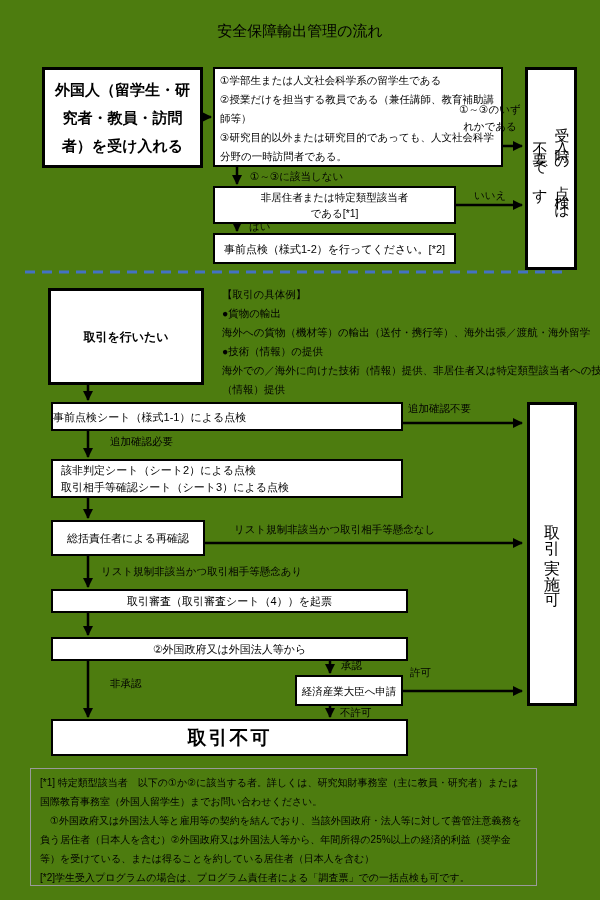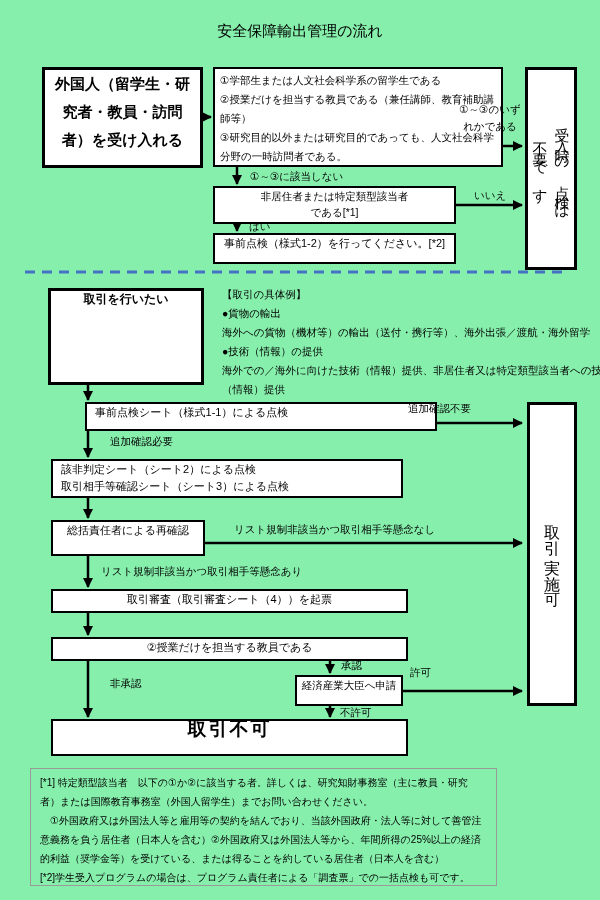--- a/index.html
+++ b/index.html
@@ -1,40 +1,40 @@
 <!DOCTYPE html>
 <html lang="ja"><head>
 <meta charset="utf-8">
 <style>
   html,body{margin:0;padding:0;background:#fff;}
   #page{
-    position:relative;width:600px;height:900px;background:#86efac;
+    position:relative;width:600px;height:900px;background:#4d7c0f;
     font-family:"Liberation Sans","DejaVu Sans",sans-serif;color:#000;
     overflow:hidden;
   }
   .box{
     position:absolute;border:2px solid #000;background:#fff;box-sizing:border-box;
-    display:flex;align-items:flex-start;justify-content:center;text-align:center;
+    display:flex;align-items:center;justify-content:center;text-align:center;
     font-size:11px;line-height:16px;
   }
   .box.thick{border-width:3px;}
   .box.leftalign{justify-content:flex-start;text-align:left;}
   .pre{white-space:pre-line;}
   .lbl{position:absolute;font-size:10.5px;white-space:nowrap;line-height:15px;}
   .lbl.center{text-align:center;white-space:normal;}
   .vtext{
     writing-mode:vertical-rl;white-space:pre-line;text-align:center;
     height:100%;
   }
   #title{position:absolute;top:22px;left:0;width:100%;text-align:center;font-size:15px;}
   #connectors{position:absolute;left:0;top:0;pointer-events:none;}
   #examples{position:absolute;left:222px;top:285px;width:402px;font-size:10.5px;line-height:19px;}
   #examples div{margin:0;}
   #footnote-box{
-    position:absolute;left:30px;top:768px;width:467px;height:118px;box-sizing:border-box;
+    position:absolute;left:30px;top:768px;width:507px;height:118px;box-sizing:border-box;
     border:1px solid #9a9a9a;padding:4px 9px;font-size:10px;line-height:19px;
   }
 </style>
 </head>
 <body>
 
 <div id="page">
 
   <div id="title">安全保障輸出管理の流れ</div>
 
@@ -99,38 +99,38 @@
   <div class="box thick" style="left:48px;top:288px;width:156px;height:97px;font-size:12px;font-weight:bold;">取引を行いたい</div>
 
   <div id="examples">
     <div>【取引の具体例】</div>
     <div>●貨物の輸出</div>
     <div>海外への貨物（機材等）の輸出（送付・携行等）、海外出張／渡航・海外留学</div>
     <div>●技術（情報）の提供</div>
     <div>海外での／海外に向けた技術（情報）提供、非居住者又は特定類型該当者への技術（情報）提供</div>
   </div>
 
-  <div class="box leftalign" style="left:51px;top:402px;width:352px;height:29px;padding-left:8px;margin-left:34px;">事前点検シート（様式1-1）による点検</div>
+  <div class="box leftalign" style="left:51px;top:402px;width:352px;height:29px;">事前点検シート（様式1-1）による点検</div>
 
   <div class="lbl" style="left:408px;top:401px;">追加確認不要</div>
 
   <div class="lbl" style="left:110px;top:434px;">追加確認必要</div>
 
   <div class="box leftalign pre" style="left:51px;top:459px;width:352px;height:39px;padding-left:8px;line-height:17px;">該非判定シート（シート2）による点検
 取引相手等確認シート（シート3）による点検</div>
 
   <div class="box" style="left:51px;top:520px;width:154px;height:36px;">総括責任者による再確認</div>
 
   <div class="lbl" style="left:234px;top:522px;">リスト規制非該当かつ取引相手等懸念なし</div>
 
   <div class="lbl" style="left:101px;top:564px;">リスト規制非該当かつ取引相手等懸念あり</div>
 
   <div class="box" style="left:51px;top:589px;width:357px;height:24px;">取引審査（取引審査シート（4））を起票</div>
 
-  <div class="box" style="left:51px;top:637px;width:357px;height:24px;">②授業だけを担当する教員である</div>
+  <div class="box" style="left:51px;top:637px;width:357px;height:24px;">②外国政府又は外国法人等から</div>
 
   <div class="lbl" style="left:341px;top:658px;">承認</div>
 
   <div class="lbl" style="left:110px;top:676px;">非承認</div>
 
   <div class="box" style="left:295px;top:675px;width:108px;height:31px;font-size:10.5px;">経済産業大臣へ申請</div>
 
   <div class="lbl" style="left:410px;top:665px;">許可</div>
 
   <div class="lbl" style="left:340px;top:705px;">不許可</div>

